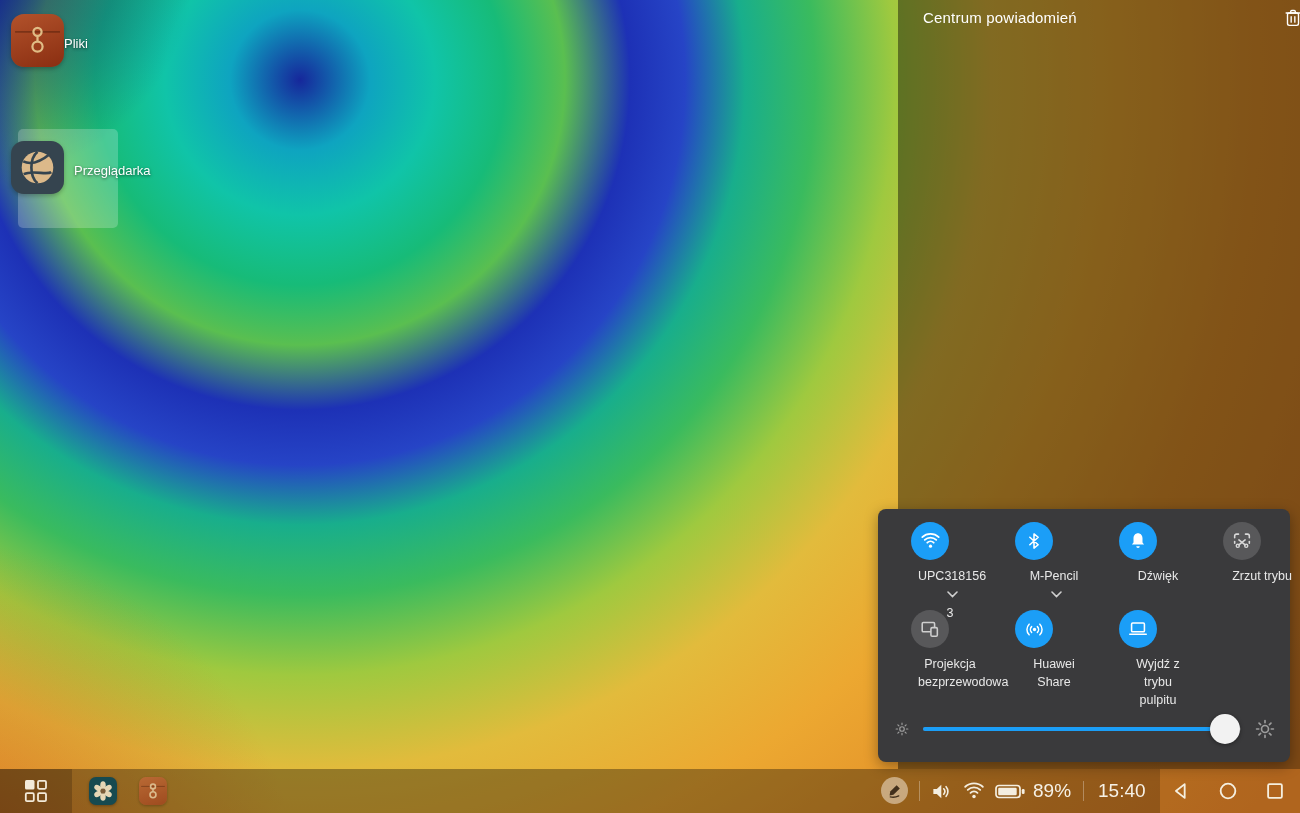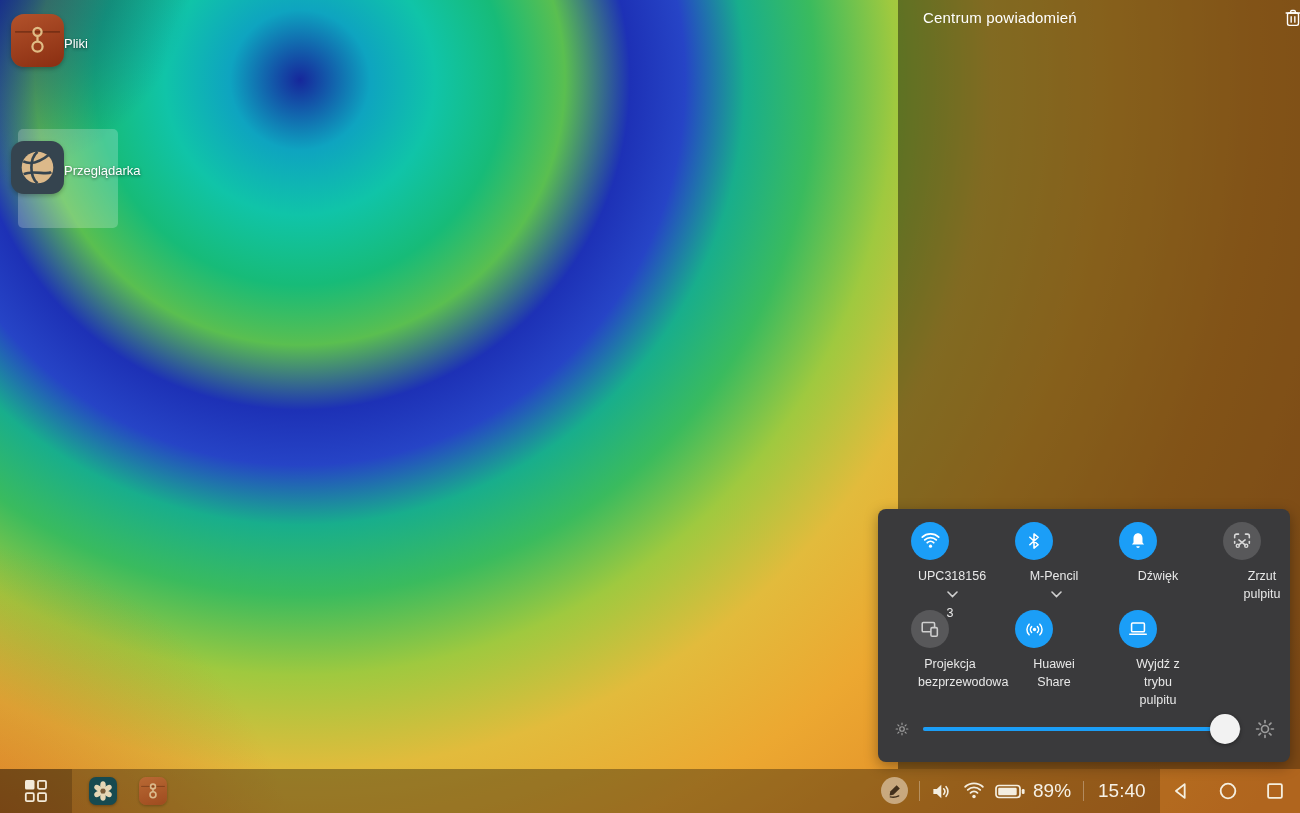--- a/index.html
+++ b/index.html
@@ -12,21 +12,21 @@
       radial-gradient(circle 1400px at 300px 80px,
         #16279b 0px,#0ea4c0 70px,#10c4a8 135px,#17bb78 205px,#5abf50 265px,
         #1d31b6 330px,#2644c6 385px,#18ae8c 445px,#3abb5e 515px,#9fc93f 595px,
         #e2bb3c 690px,#eca831 810px,#e39029 960px,#d97c26 1200px,#d97c26 1400px);
   }
   
   .desk{position:absolute;left:11px;width:120px;display:flex;flex-direction:row;align-items:center;}
   .desk .app{width:53px;height:53px;border-radius:13px;display:flex;align-items:center;justify-content:center;
              box-shadow:0 2px 4px rgba(0,0,0,.25);}
   .desk .lbl{margin-top:6px;font-size:13px;color:#fff;text-shadow:0 1px 3px rgba(0,0,0,.6);white-space:nowrap;}
-  #desk-pliki{top:14px;}  #desk-browser{top:141px;}  #desk-email{top:268px;}
+  #desk-pliki{top:14px;}  #desk-browser{top:141px;gap:10px;}  #desk-email{top:268px;}
   .app-pliki{background:linear-gradient(160deg,#b2522b,#8a2e11);}
   .app-browser{background:#35444f;}
   .app-email{background:linear-gradient(180deg,#27548e,#17335e);}
   #sel-highlight{position:absolute;left:18px;top:129px;width:100px;height:99px;border-radius:5px;
                  background:rgba(255,255,255,.22);}
   
   #shade{position:absolute;left:875px;top:0;width:425px;height:769px;background:rgba(12,8,2,.45);margin-left:23px;}
   #shade-title{position:absolute;left:25px;top:9px;font-size:15px;color:#ffffff;letter-spacing:.2px;}
   #shade-trash{position:absolute;right:19px;top:7px;width:22px;height:22px;cursor:pointer;}
   
@@ -151,21 +151,21 @@
             <path d="M15.8 4.5 H18 a2 2 0 0 1 2 2 v2"></path>
             <path d="M4 12.5 v2"></path>
             <path d="M20 12.5 v2"></path>
             <path d="M8.6 10.8 L15.4 16.2"></path>
             <path d="M15.4 10.8 L8.6 16.2"></path>
           </g>
           <circle cx="7.4" cy="17.3" r="1.7" stroke="#d9d9d9" stroke-width="1.5" fill="none"></circle>
           <circle cx="16.6" cy="17.3" r="1.7" stroke="#d9d9d9" stroke-width="1.5" fill="none"></circle>
         </svg>
       </div>
-      <div class="tlbl">Zrzut pulpitu</div>
+      <div class="tlbl">Zrzut trybu</div>
     </div>
 
     <div class="tile c0 r1">
       <div class="circ off">
         <svg width="22" height="22" viewBox="0 0 24 24">
           <rect x="3.5" y="5" width="13.5" height="10" rx="1.2" fill="none" stroke="#cfcfcf" stroke-width="1.7"></rect>
           <rect x="13" y="10.5" width="7" height="9.5" rx="1.4" fill="#58585a" stroke="#cfcfcf" stroke-width="1.7"></rect>
         </svg>
       </div>
       <div class="tlbl"><span>Projekcja</span><br>

